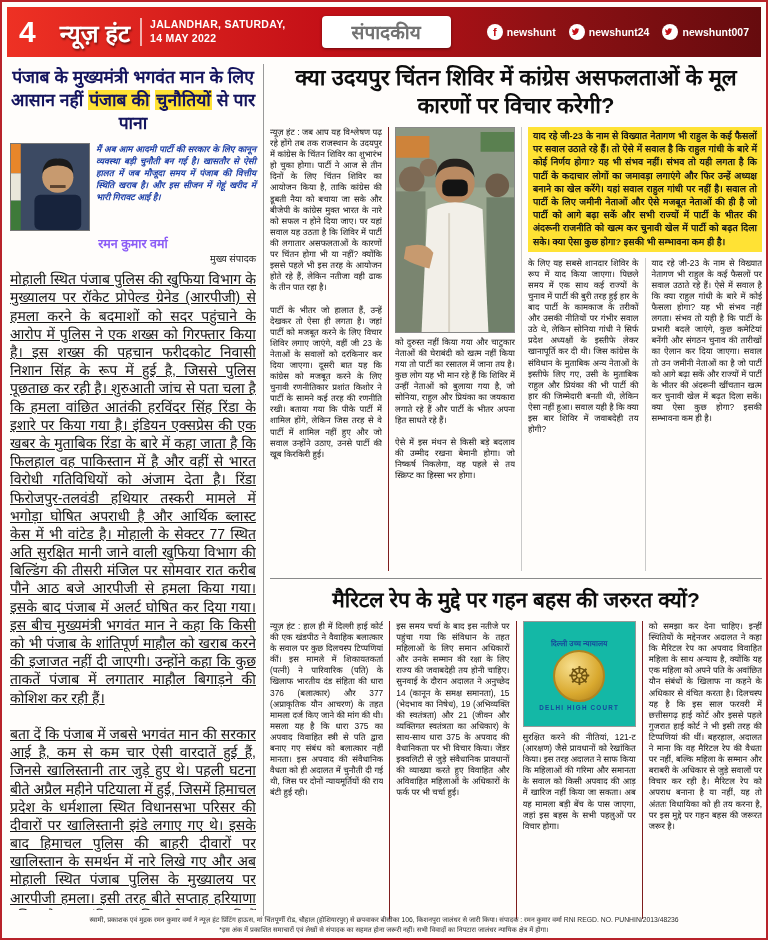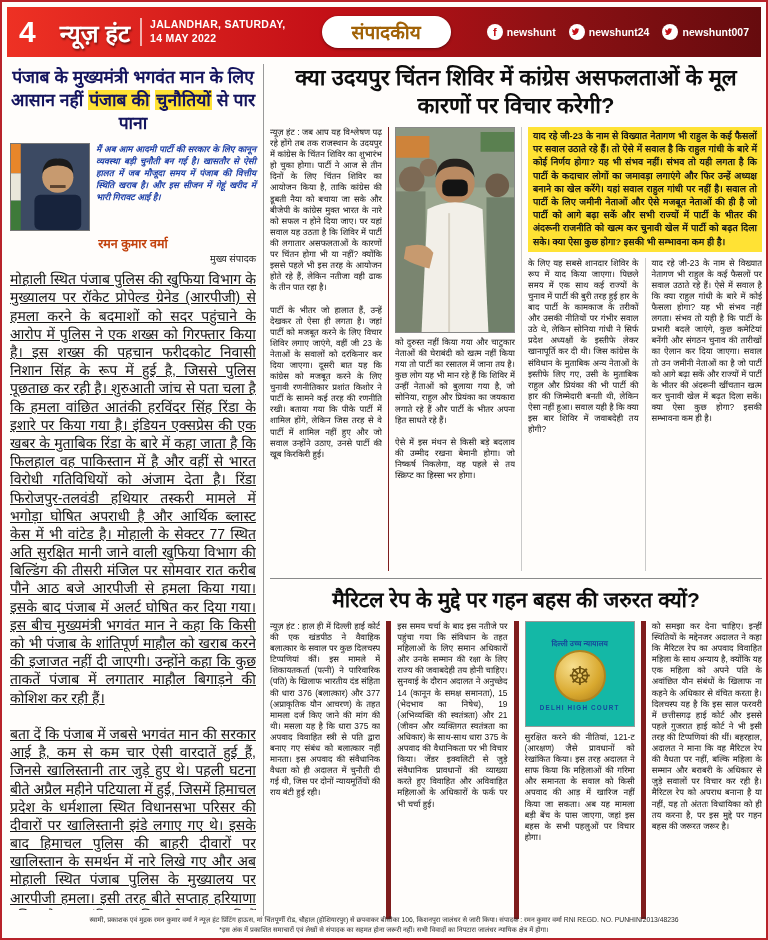--- a/index.html
+++ b/index.html
@@ -11,58 +11,58 @@
   }
   
   .mast{
     position:absolute; left:5px; top:5px; right:5px; height:50px;
     background:linear-gradient(90deg,#ee3124,#c41017 42%,#8e1114 72%,#660b0e);
     display:flex; align-items:center; color:#fff;
   }
   .pageno{ font-size:30px; font-weight:bold; padding:0 12px; }
   .brand{ font-size:24px; font-weight:bold; text-shadow:1px 2px 2px rgba(0,0,0,.45); padding-right:10px; white-space:nowrap;margin-left:12px;}
   .dateline{ font-size:10.5px; font-weight:bold; line-height:1.3; border-left:2px solid rgba(255,255,255,.65); padding-left:8px; letter-spacing:.3px; }
-  .section-pill{ background:#fff; color:#a16207; font-weight:bold; font-size:19px; padding:3px 30px; border-radius:16px; margin:0 auto; box-shadow:0 1px 3px rgba(0,0,0,.45); }
+  .section-pill{ background:#fff; color:#737373; font-weight:bold; font-size:19px; padding:3px 30px; border-radius:4px; margin:0 auto; box-shadow:0 1px 3px rgba(0,0,0,.45); }
   .socials{ display:flex; gap:13px; align-items:center; padding-right:12px; }
   .social{ display:flex; gap:4px; align-items:center; font-size:10.5px; font-weight:bold; cursor:pointer; }
   .sico{ width:16px; height:16px; border-radius:50%; background:#fff; color:#c41017; font-weight:bold; display:flex; align-items:center; justify-content:center; font-size:11px; line-height:1; }
   .sico svg{ width:10px; height:10px; }
   
   .leftcol{
     position:absolute; left:8px; top:62px; width:254px; height:852px;
     border-right:1px solid #9a9a9a; padding-right:7px; overflow:hidden;
   }
   .lc-head{ font-size:17.5px; line-height:1.32; font-weight:bold; color:#14145e; text-align:center; margin:2px 0 8px; }
   .hl-y{ background:#ffe234; padding:0 1px; }
   .intro-row{ display:flex; gap:6px; margin-bottom:4px; }
   .author-photo{ width:80px; height:88px; flex:0 0 80px; border:1px solid #777; }
   .author-photo svg{ width:100%; height:100%; display:block; }
   .intro{ font-size:8.7px; font-style:italic; font-weight:bold; color:#1d3fa6; text-align:justify; line-height:1.38; }
-  .byline{ text-align:center; color:#c2410c; font-weight:bold; font-size:12.5px; margin-top:2px; }
+  .byline{ text-align:center; color:#8b5cf6; font-weight:bold; font-size:12.5px; margin-top:2px; }
   .byline-title{ text-align:right; font-size:9.5px; color:#222; margin-bottom:5px; }
   .lc-body{ font-size:14px; line-height:1.3; text-align:justify; white-space:pre-line; color:#141414; height:640px; overflow:hidden;text-decoration:underline; }
   
   .rightcol{ position:absolute; left:268px; top:62px; width:492px; height:856px; overflow:hidden; }
   .ed-head{ font-size:22px; line-height:1.25; font-weight:bold; text-align:center; color:#0d0d0d; margin:0 4px 8px; }
   .ed-body{ display:flex; height:444px; overflow:hidden; }
   .colx{ font-size:8.4px; line-height:1.32; text-align:justify; white-space:pre-line; color:#141414; overflow:hidden; }
   .ed-c1{ flex:0 0 112px; }
   .ed-c2{ flex:0 0 134px; border-left:1px solid #7f1d1d; border-right:1px solid #c9c9c9; padding:0 6px; margin:0 6px; }
   .ed-photo{ width:100%; height:206px; margin-bottom:4px; display:block; border:1px solid #888; }
   .ed-photo svg{ width:100%; height:100%; display:block; }
   .cd{ flex:1; display:flex; flex-direction:column; overflow:hidden; }
   .hl-block{ background:#ffe234; font-weight:bold; font-size:9.3px; line-height:1.42; text-align:justify; padding:3px 5px; margin-bottom:6px; color:#161616; }
   .cd2{ display:flex; flex:1; overflow:hidden; }
   .cd2 .colx{ flex:1; }
   .cd2 .colx + .colx{ border-left:1px solid #c9c9c9; padding-left:6px; margin-left:6px; }
   .sec-rule{ border:none; border-top:1px solid #8a8a8a; margin:7px 0 6px; }
   .mr-head{ font-size:21px; font-weight:bold; text-align:center; margin:0 0 8px; color:#0d0d0d; }
   .mr-body{ display:flex; height:298px; overflow:hidden; }
   .mcol{ flex:1; }
-  .mcol + .mcol{ border-left:5px solid #7f1d1d; padding-left:6px; margin-left:6px; }
+  .mcol + .mcol{ border-left:1px solid #7f1d1d; padding-left:6px; margin-left:6px; }
   .emblem{ height:106px; border:1px solid #999; background:#14b8a6; margin-bottom:5px; display:flex; flex-direction:column; align-items:center; justify-content:center; gap:2px; }
   .emblem-hi{ color:#15489c; font-size:7.5px; font-weight:bold; }
   .emblem-en{ color:#15489c; font-size:6.3px; letter-spacing:1.2px; font-weight:bold; }
   .crest{ width:52px; height:52px; border-radius:50%;
     background:radial-gradient(circle at 35% 30%,#f7df8e,#d9a92f 60%,#a8791a);
     border:2px solid #b08420; display:flex; align-items:center; justify-content:center;
     color:#6e5210; font-size:26px; line-height:1; }
   
   .footer{ position:absolute; left:8px; right:8px; bottom:3px; text-align:center; font-size:6.8px; line-height:1.5; color:#2a2a2a; }
 </style>

